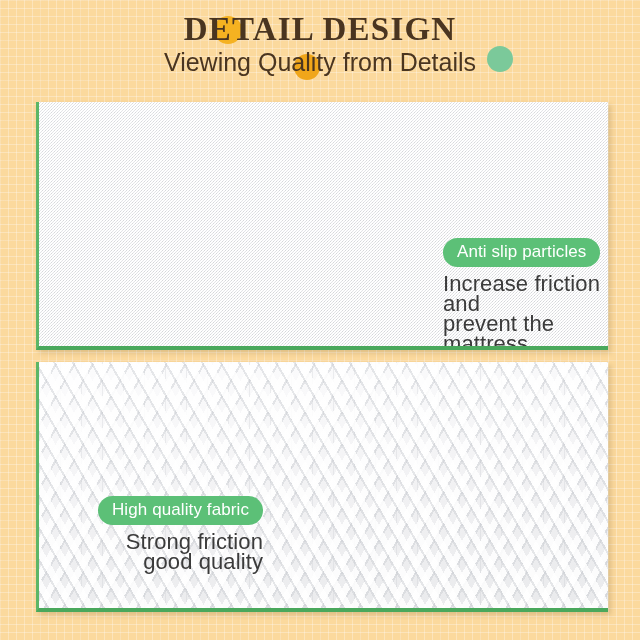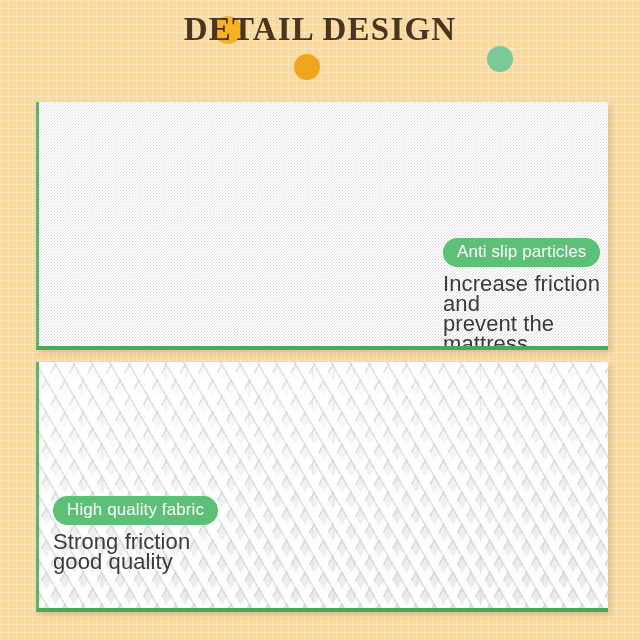--- a/index.html
+++ b/index.html
@@ -124,20 +124,21 @@
         rgba(201,204,209,0.45) 7px, rgba(201,204,209,0.45) 9px,
         rgba(255,255,255,0.85) 9px, rgba(255,255,255,0.85) 16px),
       repeating-linear-gradient(-60deg,
         rgba(255,255,255,0.0) 0px, rgba(255,255,255,0.0) 7px,
         rgba(201,204,209,0.45) 7px, rgba(201,204,209,0.45) 9px,
         rgba(255,255,255,0.85) 9px, rgba(255,255,255,0.85) 16px),
       repeating-linear-gradient(to right,
         rgba(190,193,199,0.25) 0px, rgba(190,193,199,0.25) 1px,
         rgba(0,0,0,0) 1px, rgba(0,0,0,0) 21px),
       linear-gradient(175deg, #fcfcfd 0%, #f0f0f2 60%, #e9eaec 100%);
+    text-align: right;
   }
 
   
   .callout { position: absolute; }
   .callout-1 { left: 356px; top: 136px; width: 200px; margin-left: 48px; }
   .callout-2 { left: 14px;  top: 134px; width: 210px; }
 
   .badge {
     display: inline-block;
     box-sizing: border-box;
@@ -168,20 +169,21 @@
 <div id="page-root">
 
   <div class="header">
 
     <div class="deco-dot dot-a"></div>
     <div class="deco-dot dot-b"></div>
     <div class="deco-dot dot-c"></div>
 
     <div class="title-main">DETAIL DESIGN</div>
 
+    <div class="title-sub">Viewing Quality from Details</div>
   </div>
 
   <div class="panel panel-1">
     <div class="callout callout-1">
       <div class="badge">Anti slip particles</div>
       <div class="desc">Increase friction and
 prevent the mattress
 from moving</div>
     </div>
   </div>

